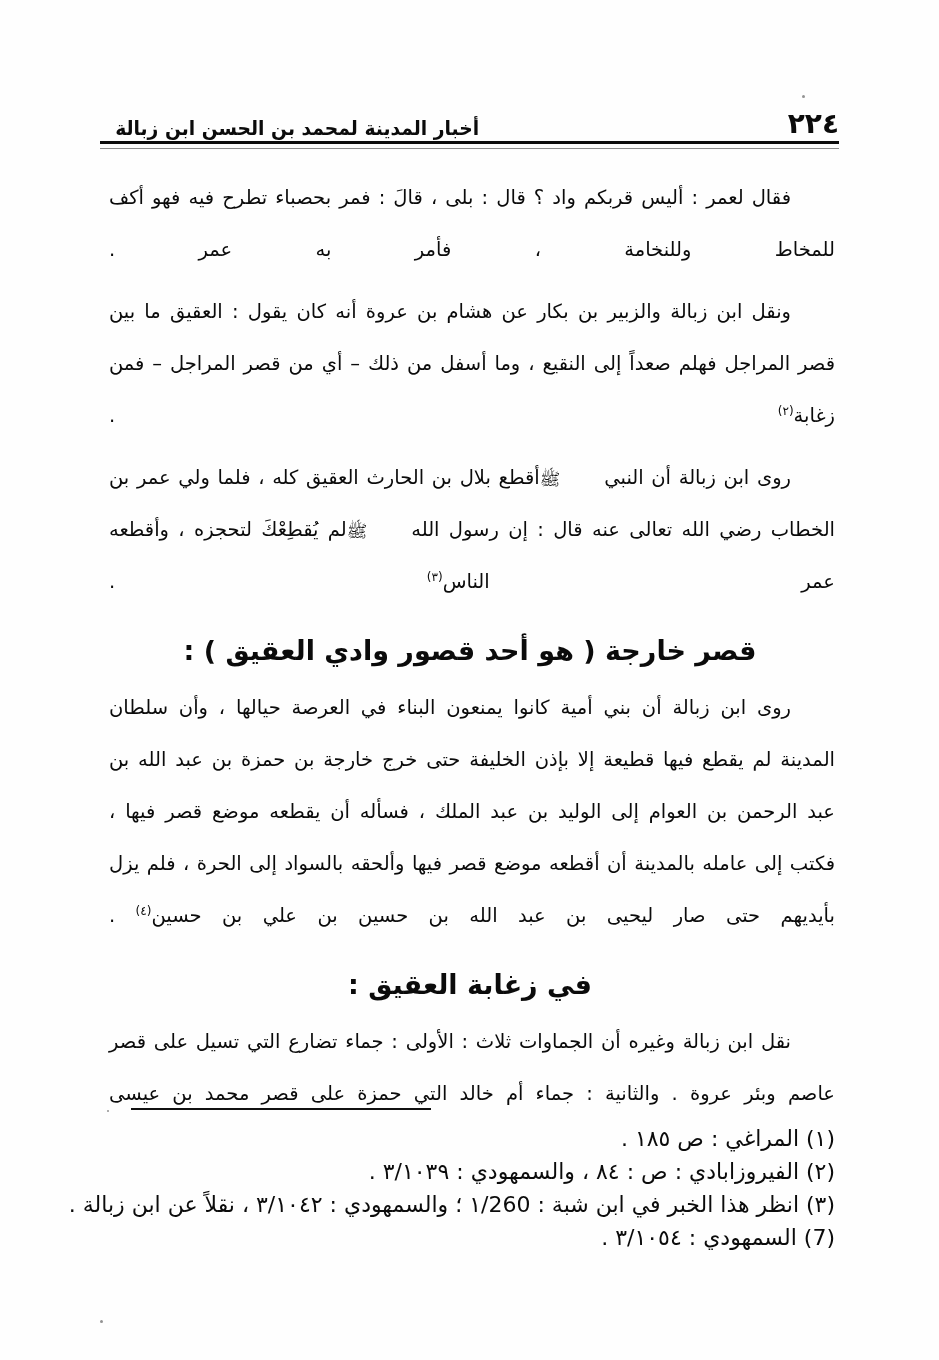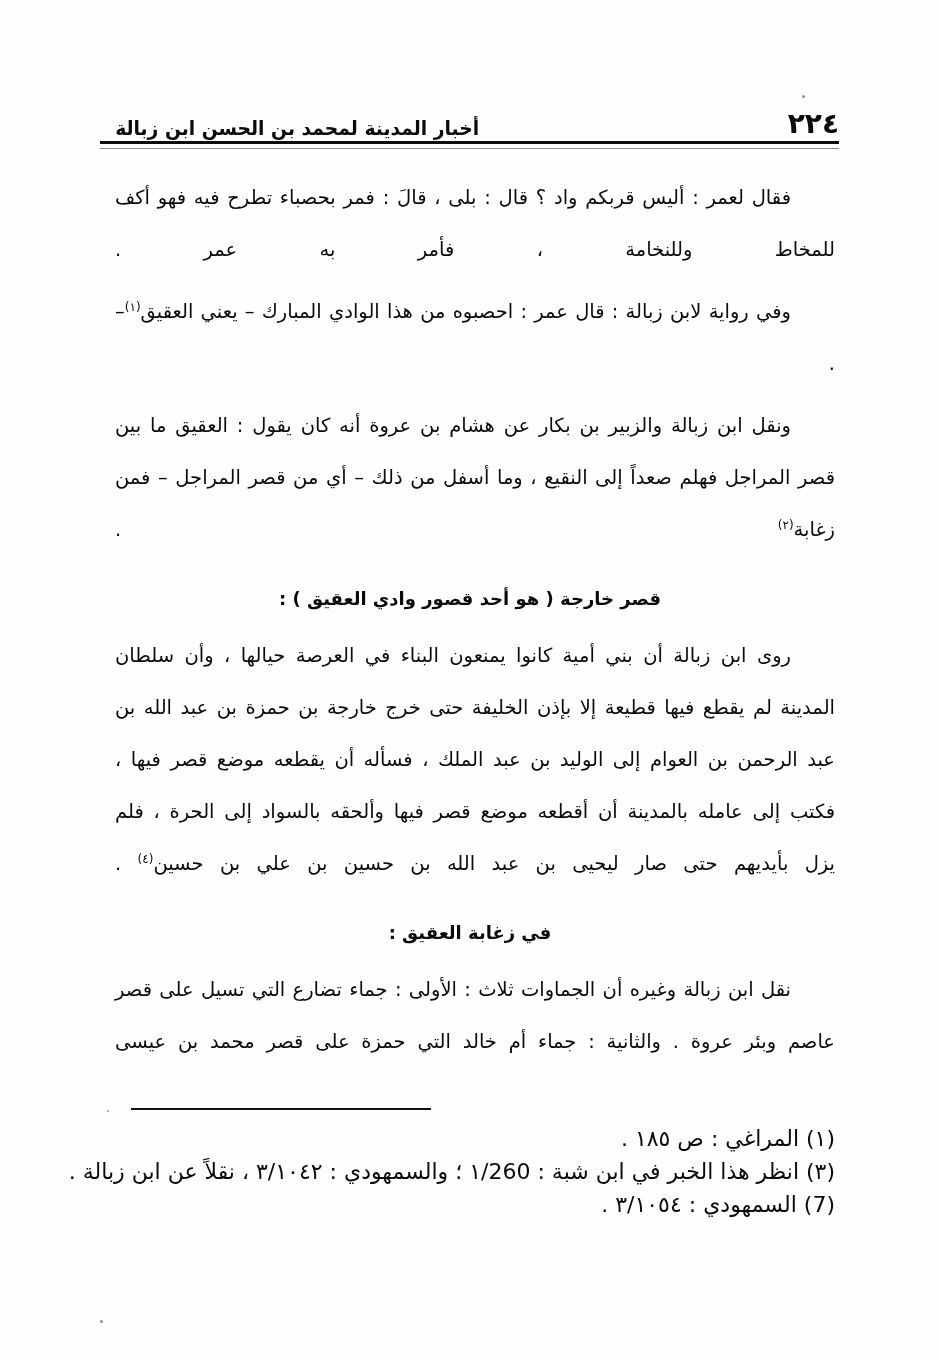--- a/index.html
+++ b/index.html
@@ -77,28 +77,28 @@
     right: 104px;
     width: 730px;
     text-align: justify;
     text-align-last: center;
   }
 
   .para {
     font-size: 19.5px;
     line-height: 52px;
     text-indent: 44px;
-    margin: 0 0 10px 10px;
+    margin: 0 0 10px 4px;
     text-align: justify;
     text-align-last: justify;
     word-spacing: 1px;
   }
 
   .heading {
-    font-size: 18px;
+    font-size: 27px;
     font-weight: 700;
     line-height: 50px;
     margin: 18px 0 6px 0;
     text-align: right;
     text-indent: 0;
     letter-spacing: -0.2px;
   }
 
   sup.fn {
     font-size: 12px;
@@ -156,38 +156,39 @@
   <div class="header-band">
     <div class="header-title">أخبار المدينة لمحمد بن الحسن ابن زبالة</div>
     <div class="header-pageno">٢٢٤</div>
   </div>
   <div class="header-rule"></div>
 
   <div class="body-col">
 
     <p class="para"><span>فقال لعمر : أليس قربكم واد ؟ قال : بلى ، قالَ : فمر بحصباء تطرح فيه فهو أكف للمخاط وللنخامة ، فأمر به عمر .</span></p>
 
-    <p class="para"><span>وفي رواية لابن زبالة : قال عمر : احصبوه من هذا الوادي المبارك – يعني العقيق</span><sup class="fn">(١)</sup><span>– .</span></p>
 
     <p class="para"><span>ونقل ابن زبالة والزبير بن بكار عن هشام بن عروة أنه كان يقول : العقيق ما بين قصر المراجل فهلم صعداً إلى النقيع ، وما أسفل من ذلك – أي من قصر المراجل – فمن زغابة</span><sup class="fn">(٢)</sup><span> .</span></p>
 
+    <p class="para"><span>روى ابن زبالة أن النبي</span><span class="pbuh">ﷺ</span><span>أقطع بلال بن الحارث العقيق كله ، فلما ولي عمر بن الخطاب رضي الله تعالى عنه قال : إن رسول الله</span><span class="pbuh">ﷺ</span><span>لم يُقطِعْكَ لتحجزه ، وأقطعه عمر الناس</span><sup class="fn">(٣)</sup><span> .</span></p>
 
     <h2 class="heading">قصر خارجة ( هو أحد قصور وادي العقيق ) :</h2>
 
     <p class="para"><span>روى ابن زبالة أن بني أمية كانوا يمنعون البناء في العرصة حيالها ، وأن سلطان المدينة لم يقطع فيها قطيعة إلا بإذن الخليفة حتى خرج خارجة بن حمزة بن عبد الله بن عبد الرحمن بن العوام إلى الوليد بن عبد الملك ، فسأله أن يقطعه موضع قصر فيها ، فكتب إلى عامله بالمدينة أن أقطعه موضع قصر فيها وألحقه بالسواد إلى الحرة ، فلم يزل بأيديهم حتى صار ليحيى بن عبد الله بن حسين بن علي بن حسين</span><sup class="fn">(٤)</sup><span> .</span></p>
 
     <h2 class="heading">في زغابة العقيق :</h2>
 
     <p class="para"><span>نقل ابن زبالة وغيره أن الجماوات ثلاث : الأولى : جماء تضارع التي تسيل على قصر عاصم وبئر عروة . والثانية : جماء أم خالد التي حمزة على قصر محمد بن عيسى</span></p>
   </div>
 
   <div class="fn-rule"></div>
 
   <div class="footnotes">
     <div class="fn-line">(١) المراغي : ص ١٨٥ .</div>
+    <div class="fn-line">(٢) الفيروزابادي : ص : ٨٤ ، والسمهودي : ٣/١٠٣٩ .</div>
     <div class="fn-line">(٣) انظر هذا الخبر في ابن شبة : ١/260 ؛ والسمهودي : ٣/١٠٤٢ ، نقلاً عن ابن زبالة .</div>
     <div class="fn-line">(7) السمهودي : ٣/١٠٥٤ .</div>
   </div>
 
   <div class="speck" style="top:95px; right:134px; width:3px; height:3px;"></div>
   <div class="speck" style="top:1320px; right:836px; width:3px; height:3px;"></div>
   <div class="speck" style="top:1110px; right:830px; width:2px; height:2px;"></div>
 
 </div>
 

